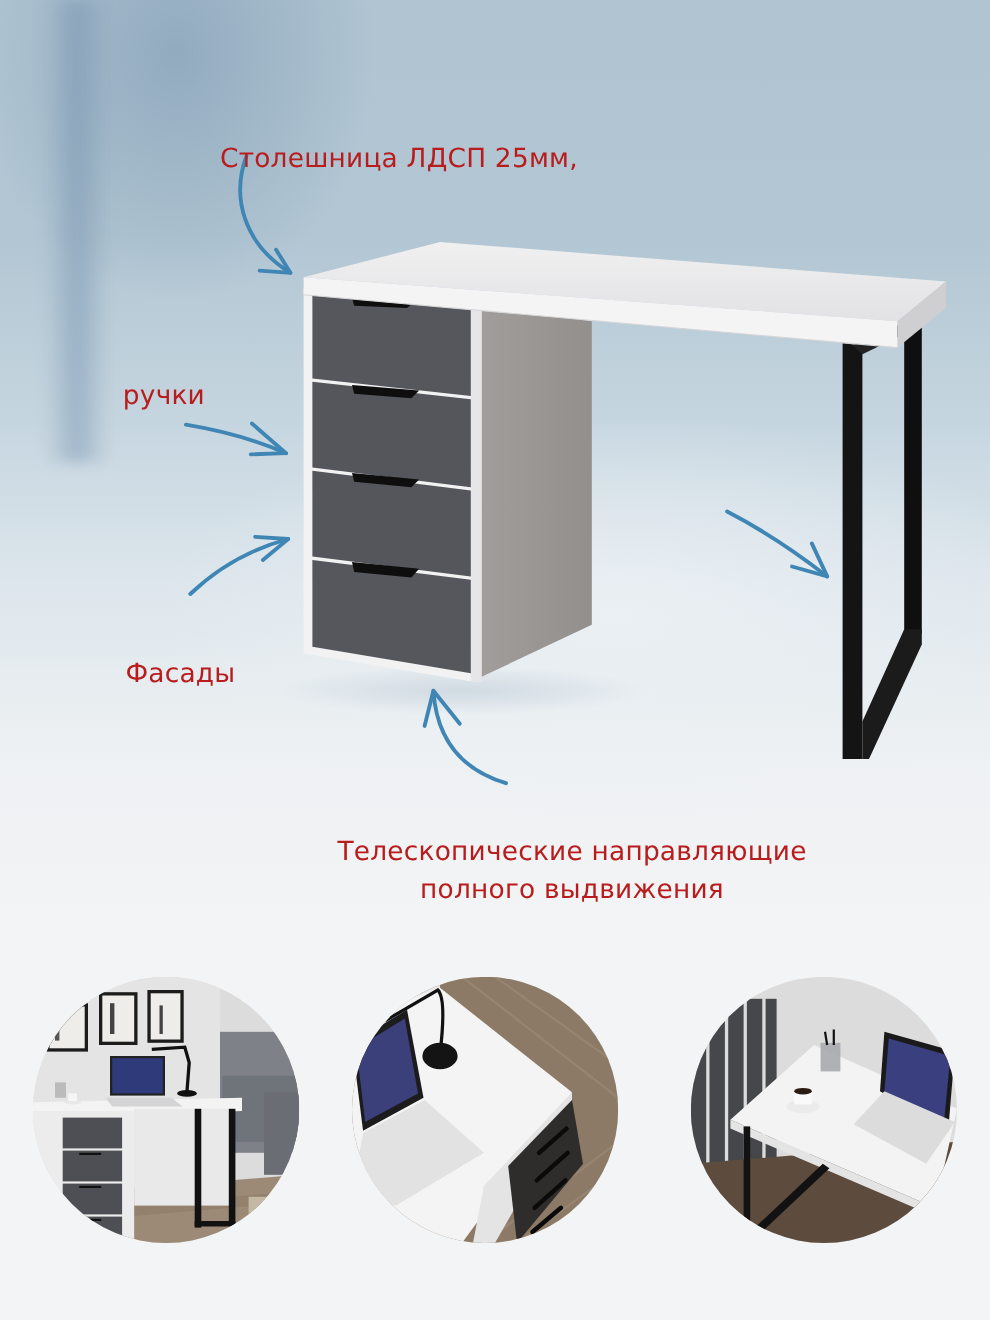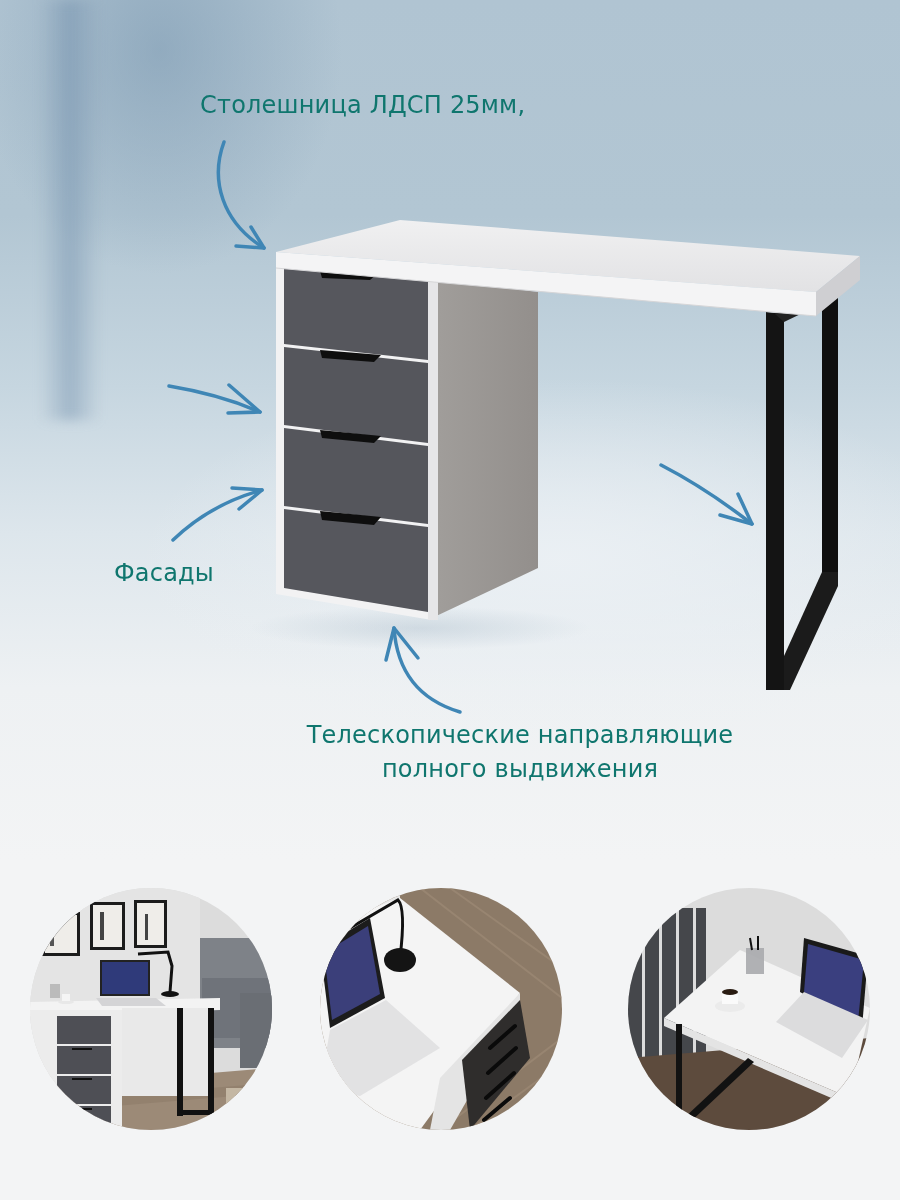--- a/index.html
+++ b/index.html
@@ -20,23 +20,24 @@
     .hero .blur-post {
       position: absolute; left: 40px; top: 0; width: 60px; height: 420px;
       background: linear-gradient(90deg, rgba(140,165,190,0) 0%, rgba(110,140,170,0.45) 50%, rgba(140,165,190,0) 100%);
       filter: blur(6px);
     }
     .callout {
       position: absolute;
       font-size: 24px;
       line-height: 34px;
       font-weight: normal;
-      color: #0f766e;
+      color: #b91c1c;
       letter-spacing: 0.2px;
       white-space: nowrap;
+      margin-top: 39px;
     }
     .callout .line { display: block; }
 
     #callout-top { left: 200px; top: 88px; }
     #callout-top .line2 { padding-left: 48px; }
     #callout-handles { left: 36px; top: 303px; width: 226px; text-align: center; }
     #callout-support { left: 488px; top: 398px; width: 226px; text-align: center; }
     #callout-fronts { left: 79px; top: 556px; width: 170px; text-align: center; }
     #callout-slides { left: 280px; top: 718px; width: 480px; text-align: center; }
 
@@ -147,20 +148,21 @@
       <path d="M386,660 L394,628 L418,658"></path>
     </g>
   </g>
 </svg>
 
 <div class="callout" id="callout-top">
   <span class="line">Столешница ЛДСП 25мм,</span>
 </div>
 
 <div class="callout" id="callout-handles">
+  <span class="line">ручки</span>
 </div>
 
 <div class="callout" id="callout-support">
 </div>
 
 <div class="callout" id="callout-fronts">
   <span class="line">Фасады</span>
 </div>
 
 <div class="callout" id="callout-slides">

